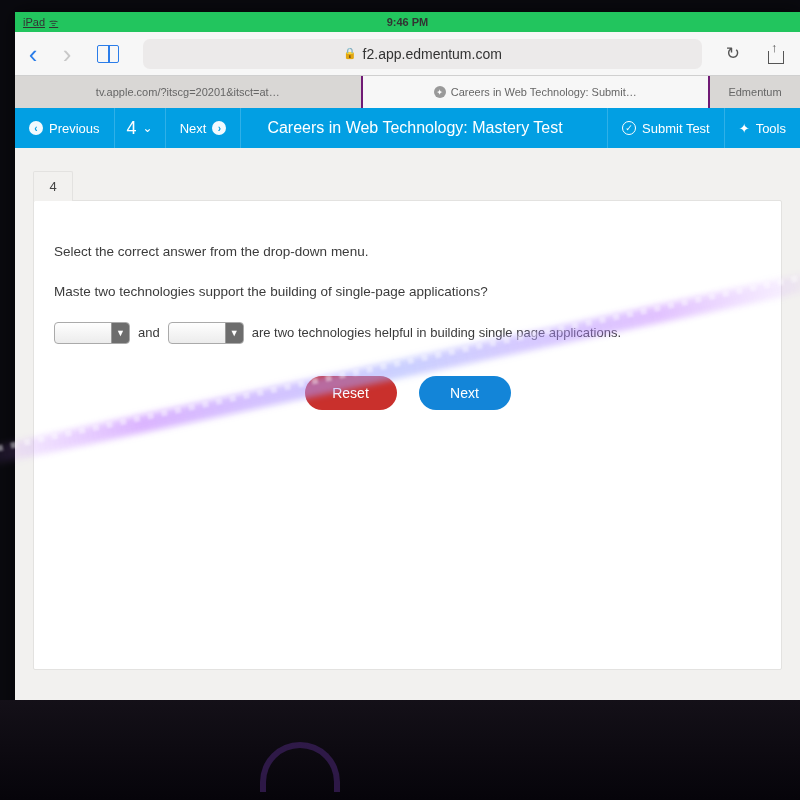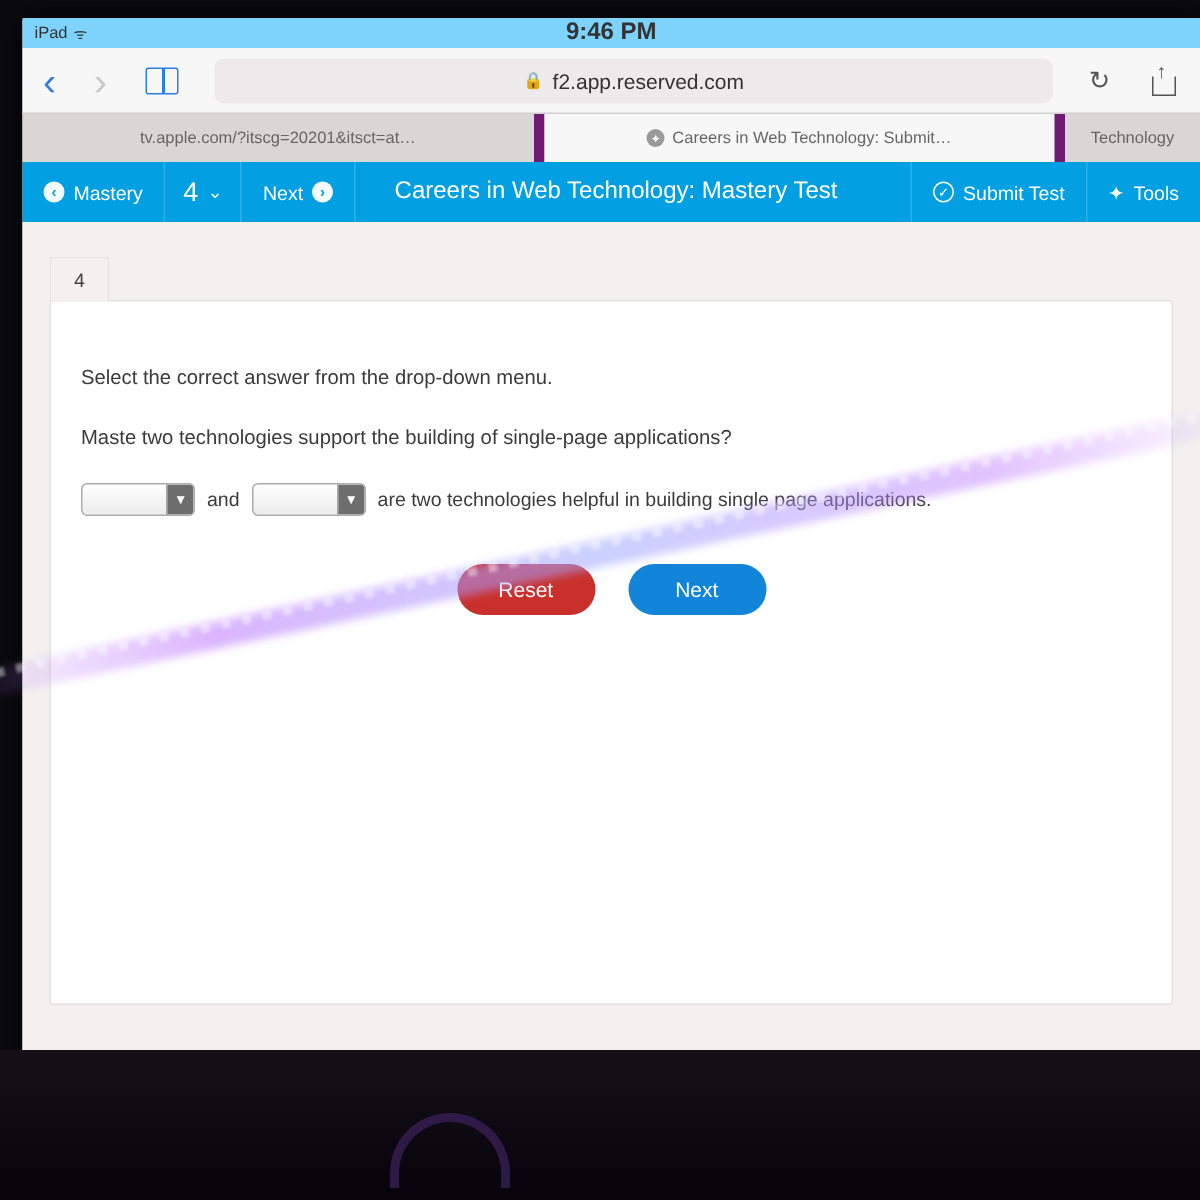--- a/index.html
+++ b/index.html
@@ -23,36 +23,37 @@
       left: 15px;
       right: 0;
       width: 785px;
       background: #f7f7f7;
       border-radius: 2px;
       box-shadow: 0 0 20px rgba(0,0,0,0.6);
     }
     
     .status-bar {
       height: 20px;
-      background: #7dd3fc;
+      background: #22c55e;
       display: flex;
       align-items: center;
       font-size: 11px;
       color: #333;
       padding: 0 8px;
       position: relative;
+      text-decoration: underline;
     }
     .status-left { display:flex; align-items:center; gap:4px; }
     .wifi-icon { font-size: 10px; }
     .status-time {
       position: absolute;
       left: 50%;
       transform: translateX(-50%);
       font-weight: 600;
-      font-size: 16px;
+      font-size: 11px;
     }
     
     .safari-toolbar {
       height: 44px;
       background: #f7f7f7;
       border-bottom: 1px solid #d0d0d0;
       display: flex;
       align-items: center;
       padding: 0 8px;
       gap: 14px;
@@ -133,21 +134,21 @@
       display: flex;
       align-items: stretch;
       font-size: 11px;
       color: #666;
     }
     .tab {
       flex: 1;
       display: flex;
       align-items: center;
       justify-content: center;
-      border-right: 7px solid #701a75;
+      border-right: 2px solid #701a75;
       padding: 0 8px;
       white-space: nowrap;
       overflow: hidden;
       text-overflow: ellipsis;
       gap: 5px;
     }
     .tab.active { background: #f7f7f7; }
     .tab-fav-icon {
       width: 12px; height: 12px;
       border-radius: 50%;
@@ -361,43 +362,43 @@
       </div>
       <div class="status-time">9:46 PM</div>
     </div>
 
     <div class="safari-toolbar">
       <div class="nav-chevron">‹</div>
       <div class="nav-chevron disabled">›</div>
       <div class="book-icon"></div>
       <div class="url-bar">
         <span class="lock-icon">🔒</span>
-        <span>f2.app.reserved.com</span>
+        <span>f2.app.edmentum.com</span>
       </div>
       <div class="reload-icon">↻</div>
       <div class="share-icon"></div>
     </div>
 
     <div class="tab-bar">
       <div class="tab">
         <span>tv.apple.com/?itscg=20201&amp;itsct=at…</span>
       </div>
       <div class="tab active">
         <span class="tab-fav-icon">✦</span>
         <span>Careers in Web Technology: Submit…</span>
       </div>
       <div class="tab favorites-btn">
-        <span>Technology</span>
+        <span>Edmentum</span>
       </div>
     </div>
 
     <div class="app-bar">
       <div class="app-btn">
         <span class="arrow-circ">‹</span>
-        <span>Mastery</span>
+        <span>Previous</span>
       </div>
       <div class="app-btn q">
         <span>4</span>
         <span style="font-size:12px;">⌄</span>
       </div>
       <div class="app-btn">
         <span>Next</span>
         <span class="arrow-circ">›</span>
       </div>
       <div class="app-title">Careers in Web Technology: Mastery Test</div>

